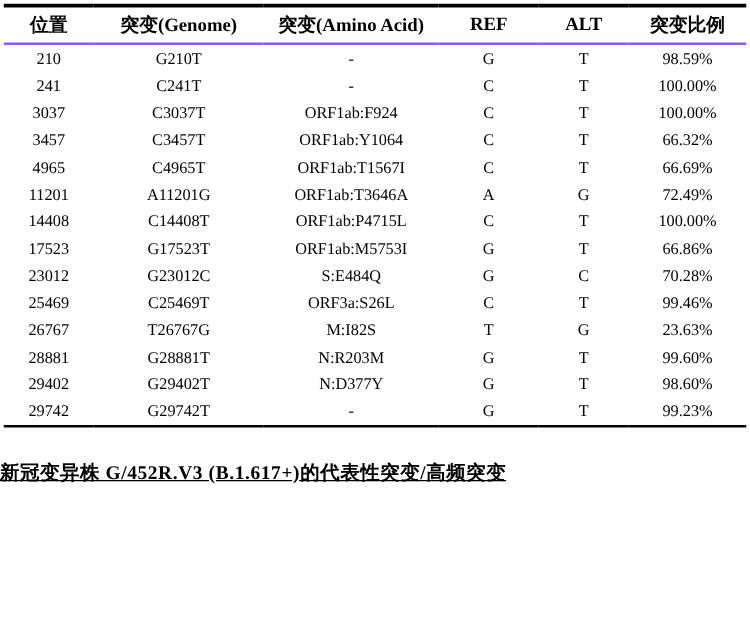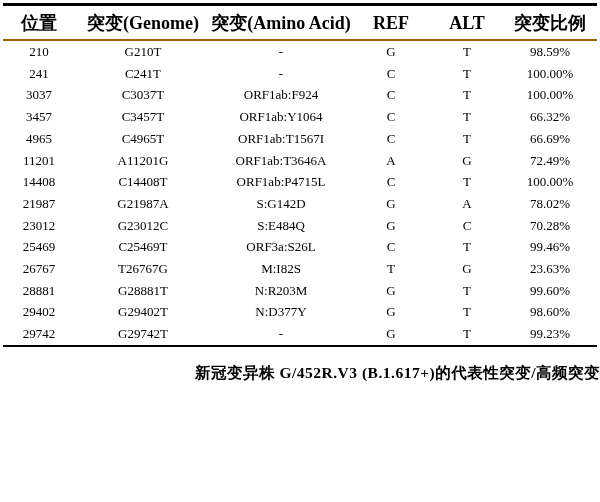--- a/index.html
+++ b/index.html
@@ -27,42 +27,43 @@
     table-layout: fixed;
   }
   col.c1 { width: 72px; }
   col.c2 { width: 136px; }
   col.c3 { width: 140px; }
   col.c4 { width: 80px; }
   col.c5 { width: 72px; }
   col.c6 { width: 94px; }
   thead th {
     font-weight: bold;
-    font-size: 18px;
+    font-size: 15px;
     text-align: center;
     padding: 5px 0 4px 0;
-    border-bottom: 2px solid #a16207;
+    border-bottom: 2px solid #8b5cf6;
     white-space: nowrap;
     overflow: hidden;
   }
   tbody td {
     font-size: 13px;
     text-align: center;
     padding: 0;
     height: 21.7px;
     line-height: 21.7px;
     white-space: nowrap;
     overflow: hidden;
   }
   .caption {
-    text-align: right;
+    text-align: left;
     font-weight: bold;
     font-size: 15.5px;
-    margin-top: 16px;
+    margin-top: 26px;
     letter-spacing: 0.5px;
+    text-decoration: underline;
   }
 </style>
 </head>
 <body>
 
 <div class="table-wrap">
   <table class="mutation-table">
     <colgroup>
       <col class="c1">
         <col class="c2">
@@ -132,26 +133,26 @@
         </tr>
         <tr>
           <td>14408</td>
           <td>C14408T</td>
           <td>ORF1ab:P4715L</td>
           <td>C</td>
           <td>T</td>
           <td>100.00%</td>
         </tr>
         <tr>
-          <td>21987</td>
-          <td>G21987A</td>
-          <td>S:G142D</td>
-          <td>G</td>
-          <td>A</td>
-          <td>78.02%</td>
+          <td>17523</td>
+          <td>G17523T</td>
+          <td>ORF1ab:M5753I</td>
+          <td>G</td>
+          <td>T</td>
+          <td>66.86%</td>
         </tr>
         <tr>
           <td>23012</td>
           <td>G23012C</td>
           <td>S:E484Q</td>
           <td>G</td>
           <td>C</td>
           <td>70.28%</td>
         </tr>
         <tr>

